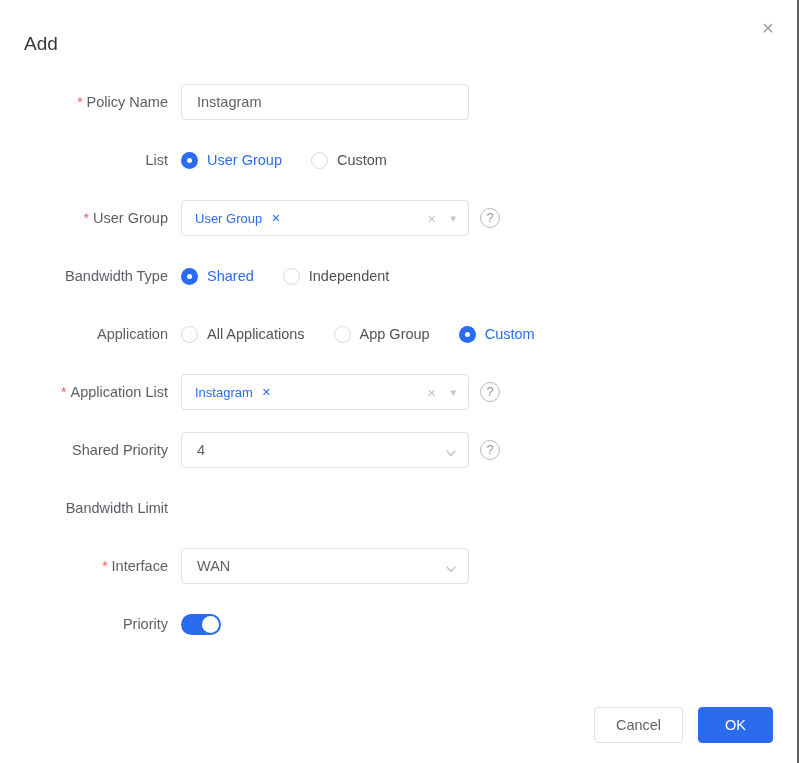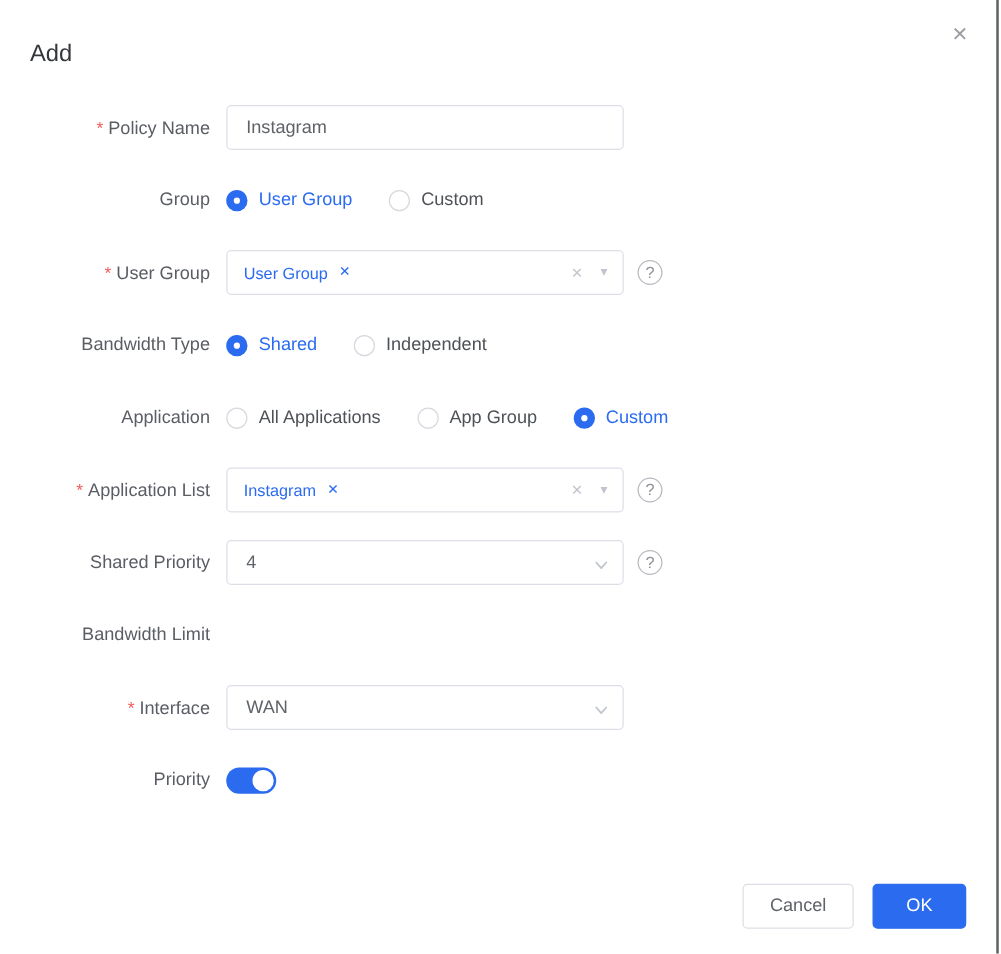--- a/index.html
+++ b/index.html
@@ -27,21 +27,21 @@
   .form { margin-top: 40px; }
   .form-row { display: flex; align-items: center; height: 36px; margin-bottom: 22px; }
   .row-label {
     width: 168px; flex: 0 0 168px; text-align: right;
     font-size: 14.5px; color: #5a5e64; line-height: 36px; white-space: nowrap;
   }
   .req { color: #f45b5b; margin-right: 4px; font-size: 14px; }
   .row-control { margin-left: 13px; display: flex; align-items: center; }
 
   .text-input, .select-box, .multiselect-box {
-    width: 318px; height: 36px;
+    width: 288px; height: 36px;
     border: 1px solid #dcdfe6; border-radius: 4px;
     background: #fff; position: relative;
     display: flex; align-items: center;
   }
   .text-input {
     padding: 0 15px; font-size: 14.5px; color: #5f6368;
     font-family: inherit; outline: none;
   }
   .select-box { padding: 0 30px 0 15px; cursor: pointer; }
   .select-value { font-size: 14.5px; color: #5f6368; }
@@ -129,21 +129,21 @@
     <div class="form-row">
       <div class="row-label">
         <span class="req">*</span><span>Policy Name</span>
       </div>
       <div class="row-control">
         <input class="text-input" type="text" value="Instagram" style="">
       </div>
     </div>
 
     <div class="form-row">
-      <div class="row-label">Group</div>
+      <div class="row-label">List</div>
       <div class="row-control radio-group">
         <div class="radio-item">
           <span class="radio-circle on"></span>
           <span class="radio-label selected">User Group</span>
         </div>
         <div class="radio-item">
           <span class="radio-circle off"></span>
           <span class="radio-label">Custom</span>
         </div>
       </div>

